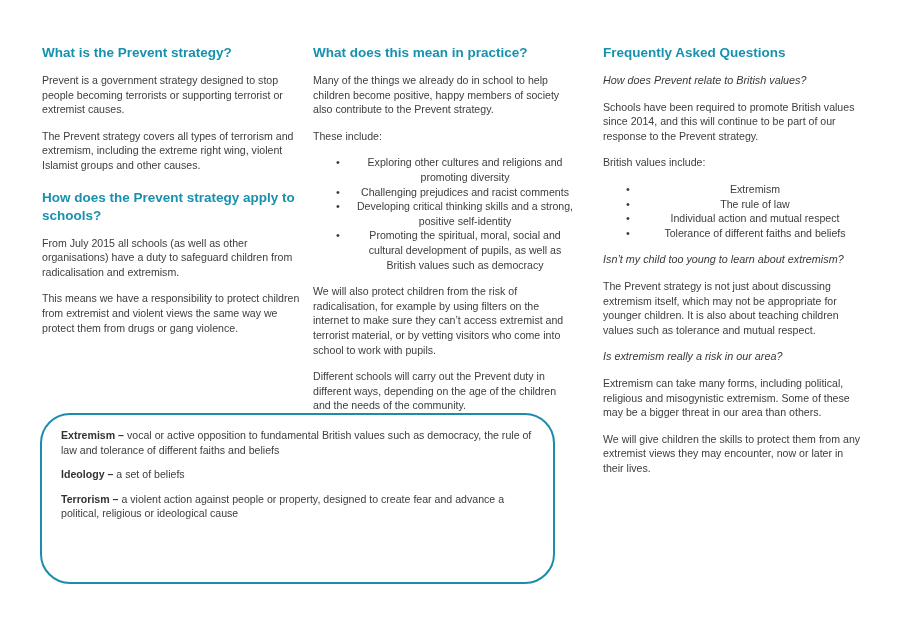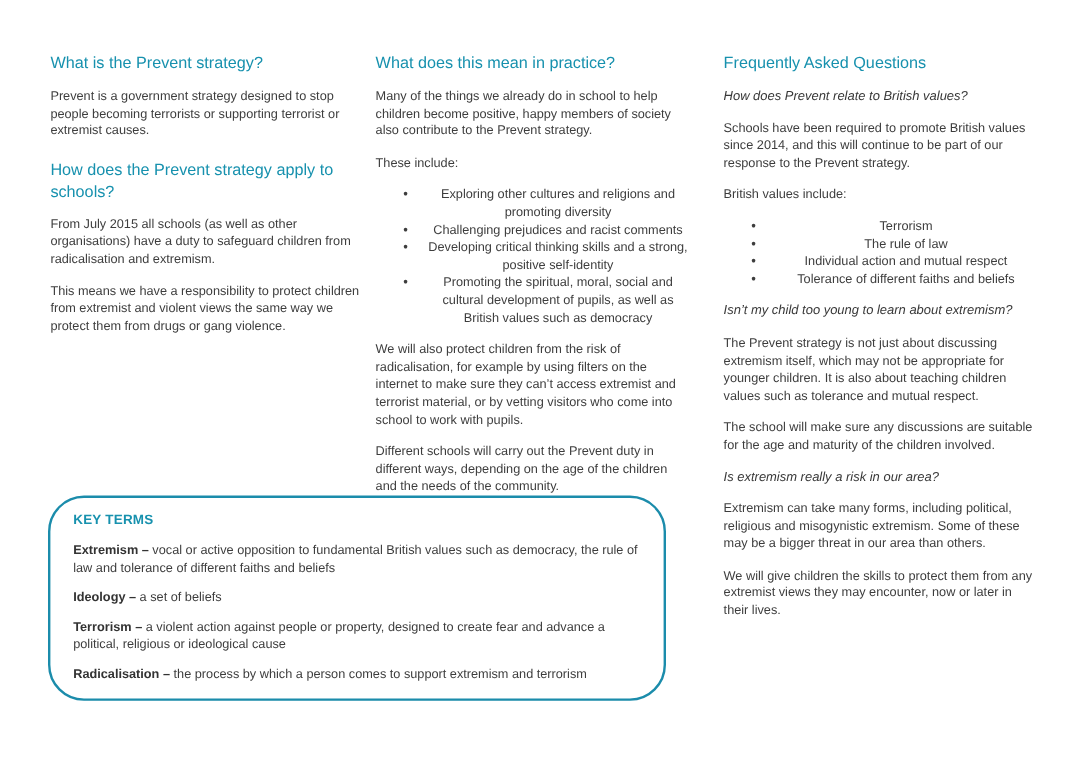--- a/index.html
+++ b/index.html
@@ -11,21 +11,21 @@
     position: relative;
     overflow: hidden;
   }
   .page { position: absolute; inset: 0; background: #ffffff; }
   .col { position: absolute; top: 44px; width: 263px; }
   .col-left   { left: 42px;  }
   .col-middle { left: 313px; }
   .col-right  { left: 603px; }
 
   h1.section-heading {
-    font-size: 13.5px; font-weight: normal; color: #1791ae;
+    font-size: 13.5px; font-weight: bold; color: #1791ae;
     line-height: 18px; margin: 0 0 11px 0;
   }
   h1.spaced { margin-top: 16px; }
   p.body-par {
     font-size: 10.6px; line-height: 14.6px;
     margin: 0 0 12px 0;
   }
   p.faq-q {
     font-size: 10.8px; line-height: 14.6px; font-weight: normal; font-style: italic;
     margin: 6px 0 12px 0; color: #383838;
@@ -58,20 +58,21 @@
   p.key-term strong { font-weight: bold; color: #333333; text-align: right; }
 </style>
 </head>
 <body>
 
 <div class="page">
 
   <div class="col col-left">
     <h1 class="section-heading">What is the Prevent strategy?</h1>
     <p class="body-par">Prevent is a government strategy designed to stop people becoming terrorists or supporting terrorist or extremist causes.</p>
+    <p class="body-par">The Prevent strategy covers all types of terrorism and extremism, including the extreme right wing, violent Islamist groups and other causes.</p>
 
     <h1 class="section-heading spaced">How does the Prevent strategy apply to schools?</h1>
     <p class="body-par">From July 2015 all schools (as well as other organisations) have a duty to safeguard children from radicalisation and extremism.</p>
     <p class="body-par">This means we have a responsibility to protect children from extremist and violent views the same way we protect them from drugs or gang violence.</p>
   </div>
 
   <div class="col col-middle">
     <h1 class="section-heading">What does this mean in practice?</h1>
     <p class="body-par">Many of the things we already do in school to help children become positive, happy members of society also contribute to the Prevent strategy.</p>
     <p class="body-par">These include:</p>
@@ -85,40 +86,37 @@
     <p class="body-par">Different schools will carry out the Prevent duty in different ways, depending on the age of the children and the needs of the community.</p>
   </div>
 
   <div class="col col-right">
     <h1 class="section-heading">Frequently Asked Questions</h1>
 
     <p class="faq-q">How does Prevent relate to British values?</p>
     <p class="body-par">Schools have been required to promote British values since 2014, and this will continue to be part of our response to the Prevent strategy.</p>
     <p class="body-par">British values include:</p>
     <ul class="bullets">
-      <li>Terrorism</li>
+      <li>Extremism</li>
       <li>The rule of law</li>
       <li>Individual action and mutual respect</li>
       <li>Tolerance of different faiths and beliefs</li>
     </ul>
 
     <p class="faq-q">Isn’t my child too young to learn about extremism?</p>
     <p class="body-par">The Prevent strategy is not just about discussing extremism itself, which may not be appropriate for younger children. It is also about teaching children values such as tolerance and mutual respect.</p>
-    <p class="body-par">The school will make sure any discussions are suitable for the age and maturity of the children involved.</p>
 
     <p class="faq-q">Is extremism really a risk in our area?</p>
     <p class="body-par">Extremism can take many forms, including political, religious and misogynistic extremism. Some of these may be a bigger threat in our area than others.</p>
     <p class="body-par">We will give children the skills to protect them from any extremist views they may encounter, now or later in their lives.</p>
   </div>
 
   <div class="key-terms-box">
-    <p class="key-terms-heading">KEY TERMS</p>
 
     <p class="key-term"><strong>Extremism –</strong> <span>vocal or active opposition to fundamental British values such as democracy, the rule of law and tolerance of different faiths and beliefs</span></p>
 
     <p class="key-term"><strong>Ideology –</strong> <span>a set of beliefs</span></p>
 
     <p class="key-term"><strong>Terrorism –</strong> <span>a violent action against people or property, designed to create fear and advance a political, religious or ideological cause</span></p>
 
-    <p class="key-term"><strong>Radicalisation –</strong> <span>the process by which a person comes to support extremism and terrorism</span></p>
   </div>
 
 </div>
 
 </body></html>

